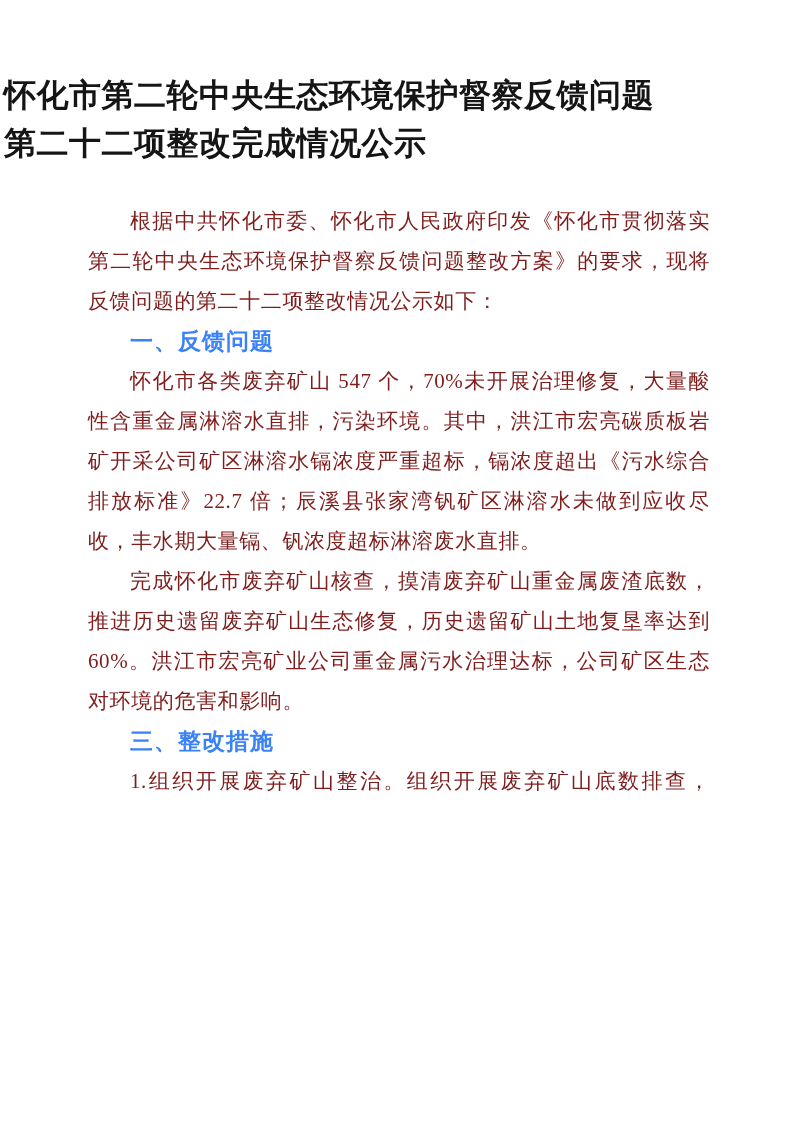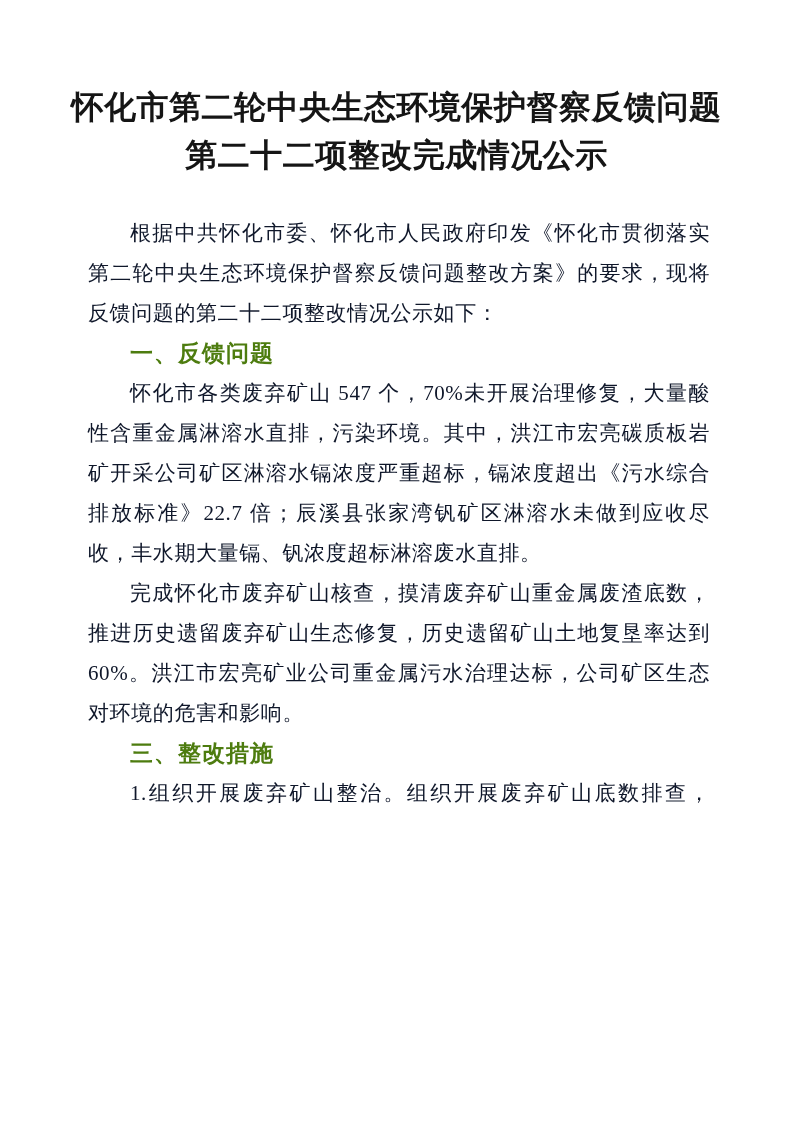--- a/index.html
+++ b/index.html
@@ -10,58 +10,57 @@
   .page {
     position: relative;
     width: 793px;
     height: 1122px;
     background: #ffffff;
     color: #1d1d1d;
     font-family: "Liberation Serif", "DejaVu Serif", serif;
     overflow: hidden;
   }
   .doc-title {
-    margin: 16px;
+    margin: 4px;
     padding-top: 67px;
-    text-align: center;
     font-family: "Liberation Sans", "DejaVu Sans", sans-serif;
     font-weight: 700;
     font-size: 32px;
     line-height: 48px;
     letter-spacing: 0.5px;
     color: #151515;
   }
   .doc-title .tline {
     display: block;
   }
   .doc-body {
     margin: 34px 83px 0 88px; 
   }
   .line {
     font-size: 21px;
     line-height: 40px;
     letter-spacing: 0.6px;
     text-align: left;
-    color: #0f172a;
+    color: #7f1d1d;
     font-family: Liberation Serif, serif;
   }
   .line.indent {
     text-indent: 42px; 
   }
   .line.fill {
     text-align: justify;
     text-align-last: justify;
     text-justify: inter-character;
   }
   .line.heading {
     font-family: "Liberation Sans", "DejaVu Sans", sans-serif;
     font-weight: 700;
     font-size: 23px;
     letter-spacing: 1px;
-    color: #4d7c0f;
+    color: #3b82f6;
   }
 </style>
 </head>
 <body>
 
 <div class="page">
 
   <h1 class="doc-title">
     <span class="tline">怀化市第二轮中央生态环境保护督察反馈问题</span>
     <span class="tline">第二十二项整改完成情况公示</span>

